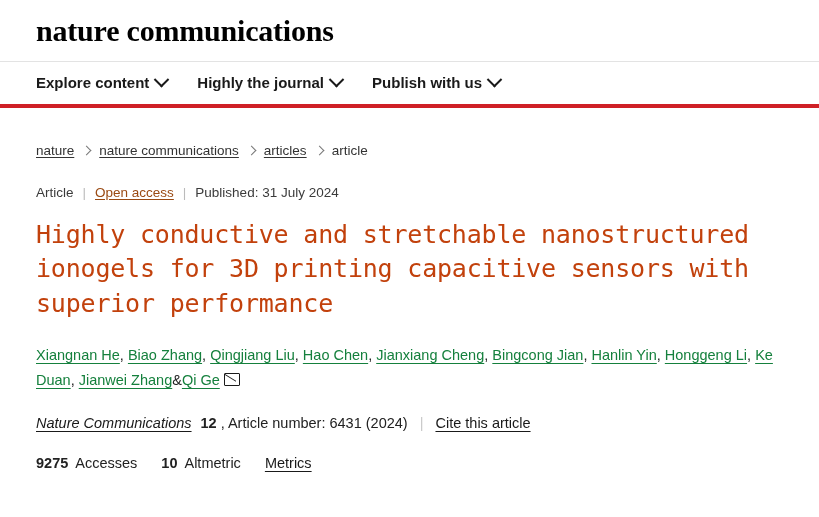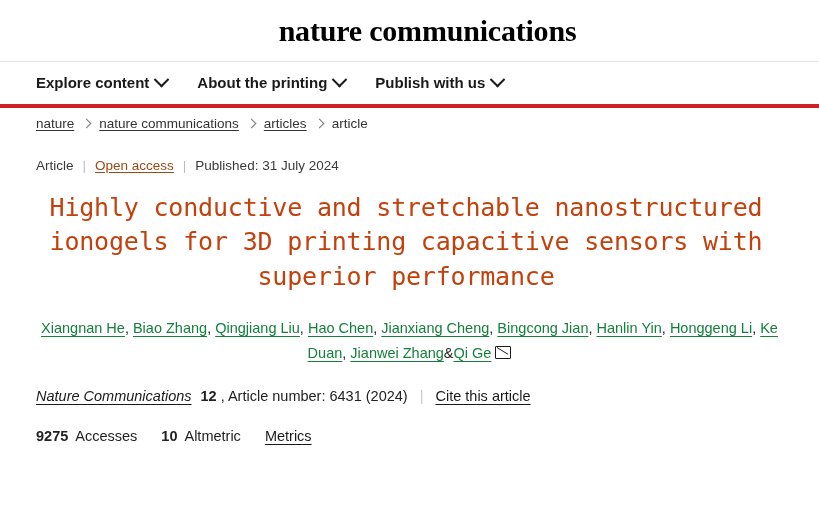--- a/index.html
+++ b/index.html
@@ -13,21 +13,20 @@
     overflow: hidden;
     font-family: "Liberation Sans", sans-serif;
     color: #222222;
     -webkit-font-smoothing: antialiased;
   }
   .page {
     position: relative;
     width: 819px;
     height: 414px;
     box-sizing: border-box;
-    text-align: center;
   }
 
   
   .masthead {
     padding: 14px 0 12px 36px;
     border-bottom: 1px solid #e3e3e3;
   }
   .masthead-title {
     font-family: "Liberation Serif", serif;
     font-weight: 700;
@@ -67,21 +66,21 @@
   
   .content {
     padding: 0 36px;
   }
   .breadcrumb {
     display: flex;
     align-items: center;
     gap: 9px;
     font-size: 13.5px;
     color: #555555;
-    padding-top: 8px;
+    padding-top: 35px;
   }
   .breadcrumb a {
     color: #333333;
     text-decoration: underline;
     text-underline-offset: 2px;
     cursor: pointer;
   }
   .breadcrumb .sep {
     color: #888888;
     font-size: 12px;
@@ -229,21 +228,21 @@
   <div class="masthead">
     <span class="masthead-title">nature communications</span>
   </div>
 
   <div class="nav">
     <div class="nav-item">
       <span>Explore content</span>
       <span class="chev"></span>
     </div>
     <div class="nav-item">
-      <span>About the printing</span>
+      <span>Highly the journal</span>
       <span class="chev"></span>
     </div>
     <div class="nav-item">
       <span>Publish with us</span>
       <span class="chev"></span>
     </div>
   </div>
 
   <div class="content">
 

